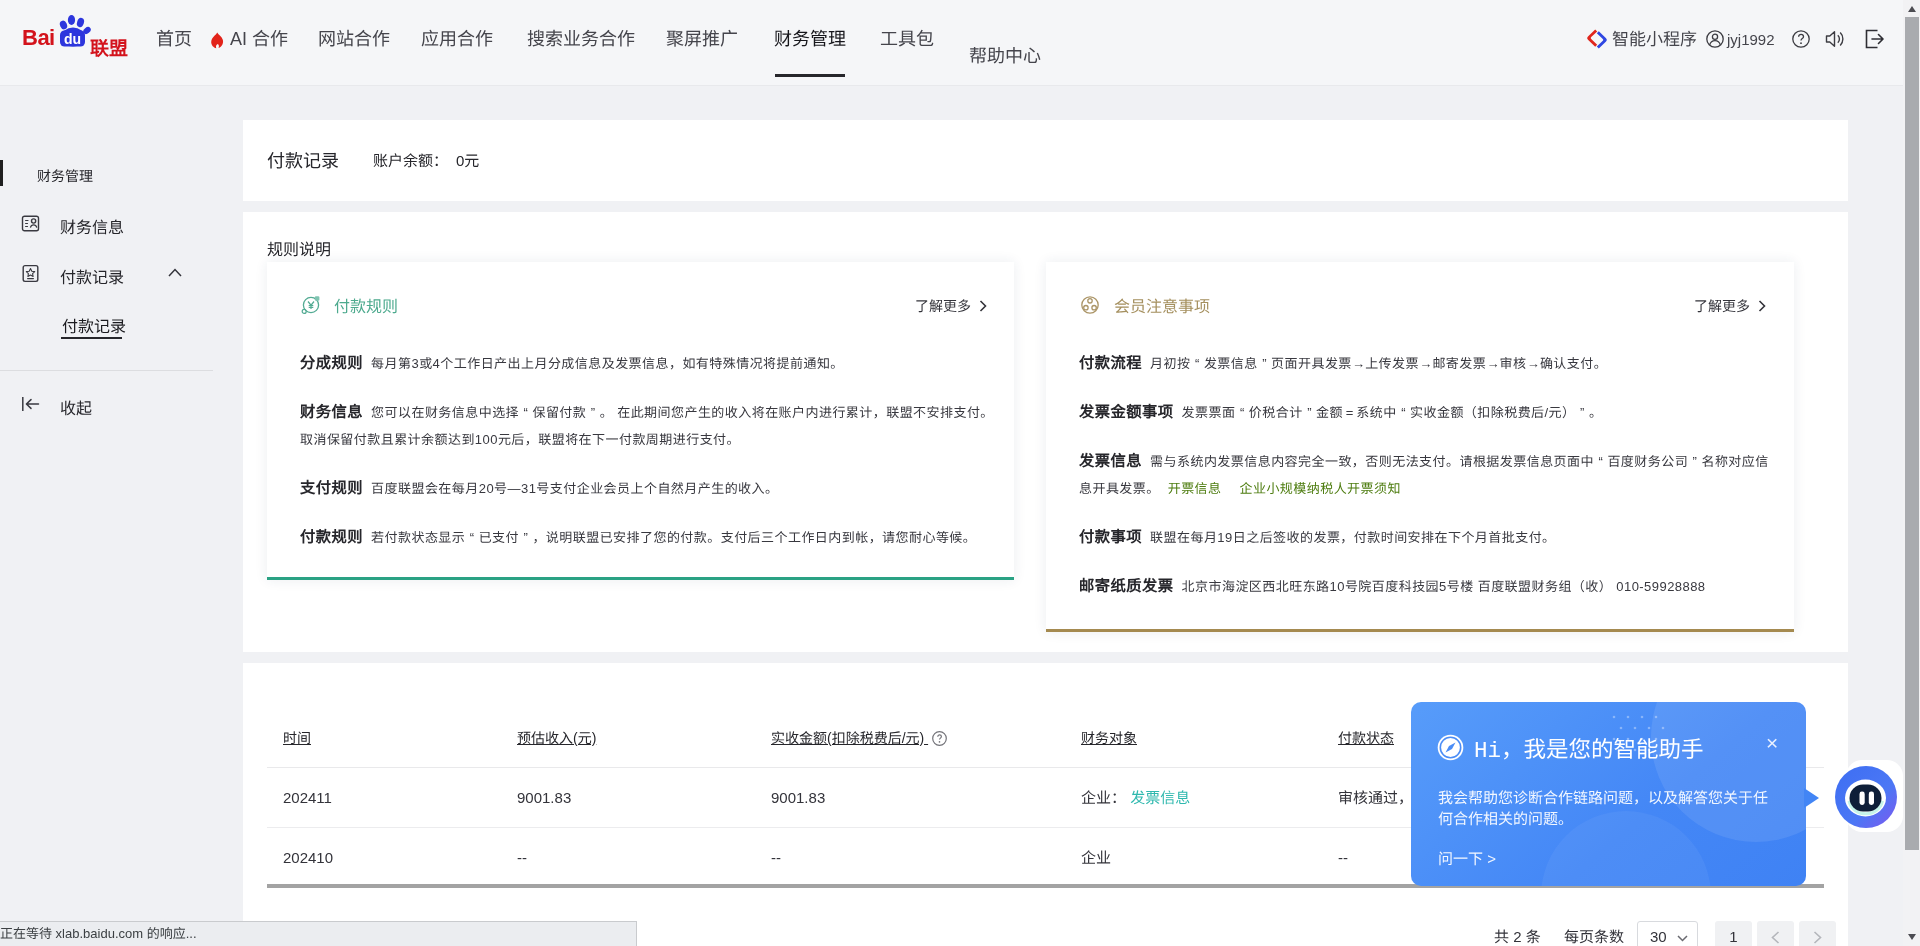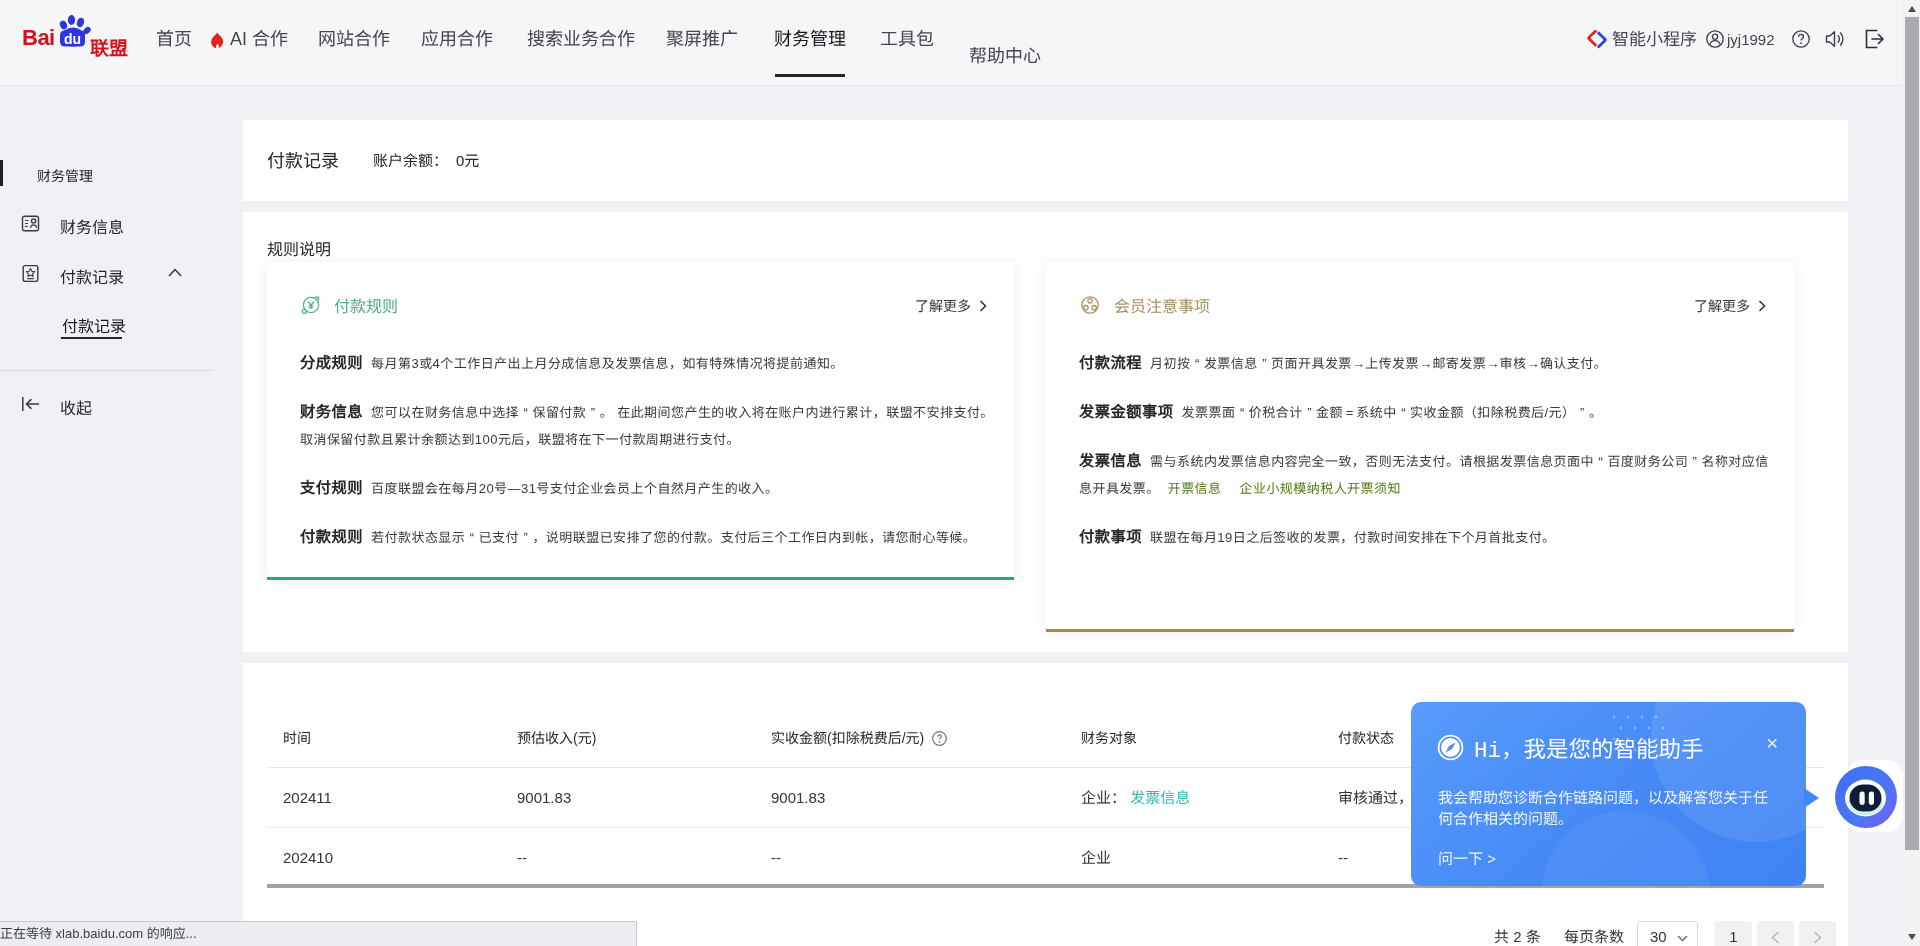--- a/index.html
+++ b/index.html
@@ -31,21 +31,21 @@
   .more { position:absolute; top:33px; font-size:14px; color:#33333a; }
   .cardbody { position:absolute; left:33px; top:87px; font-size:13px; letter-spacing:0.45px; line-height:27px; color:#38383f; }
   .cardbody p { margin-bottom:21px; }
   .cardbody b { color:#26262b; font-size:15.3px; }
   .q { display:inline-block; width:13.4px; text-align:center; letter-spacing:0; }
   .blue { color:#4d7c0f; }
 
   
   .trow { position:absolute; left:24px; width:1557px; height:60px; }
   .tcell { position:absolute; top:0; height:60px; line-height:60px; font-size:15px; color:#33333a; white-space:nowrap; }
-  .th .tcell { font-size:14px; color:#26262b; }
+  .th .tcell { font-size:14px; color:#26262b;text-decoration:underline; }
   .c1 { left:16px; } .c2 { left:250px; } .c3 { left:504px; } .c4 { left:814px; } .c5 { left:1071px; }
   .teal { color:#2eb8ae; }
 
   
   .pgbox { position:absolute; top:258px; height:32px; font-size:14px; color:#33333a; }
 
   
   #popup { position:absolute; left:1411px; top:702px; width:395px; height:184px; border-radius:10px;
            background:linear-gradient(140deg,#579cfa 0%, #4487f6 60%, #3f82f4 100%); z-index:30; color:#fff; overflow:hidden; }
   #popuptail { position:absolute; left:1804px; top:788px; width:0; height:0; border-top:10px solid transparent; border-bottom:10px solid transparent; border-left:15px solid #4285f5; z-index:30; }
@@ -194,20 +194,21 @@
     <span class="more" style="left:648px;">了解更多
       <svg style="display:inline-block; vertical-align:-1px; margin-left:4px;" width="8" height="12" viewBox="0 0 8 12" fill="none" stroke="#33333a" stroke-width="1.6">
           <path d="M1.5 1 L6.5 6 L1.5 11"></path>
         </svg>
     </span>
     <div class="cardbody" style="width:700px;">
       <p><b>付款流程</b>&nbsp; 月初按<span class="q">“</span>发票信息<span class="q">”</span>页面开具发票<span class="q">→</span>上传发票<span class="q">→</span>邮寄发票<span class="q">→</span>审核<span class="q">→</span>确认支付。</p>
       <p><b>发票金额事项</b>&nbsp; 发票票面<span class="q">“</span>价税合计<span class="q">”</span>金额<span class="q">=</span>系统中<span class="q">“</span>实收金额（扣除税费后/元）<span class="q">”</span>。</p>
       <p><b>发票信息</b>&nbsp; 需与系统内发票信息内容完全一致，否则无法支付。请根据发票信息页面中<span class="q">“</span>百度财务公司<span class="q">”</span>名称对应信<br>息开具发票。<span class="blue" style="margin-left:8px;">开票信息</span><span class="blue" style="margin-left:18px;">企业小规模纳税人开票须知</span></p>
       <p><b>付款事项</b>&nbsp; 联盟在每月19日之后签收的发票，付款时间安排在下个月首批支付。</p>
+      <p><b>邮寄纸质发票</b>&nbsp; 北京市海淀区西北旺东路10号院百度科技园5号楼 百度联盟财务组（收）  010-59928888</p>
     </div>
   </div>
 </div>
 
 <div class="panel" id="panel3">
   <div class="trow th" style="top:45px; border-bottom:1px solid #e9e9eb;">
     <span class="tcell c1">时间</span>
     <span class="tcell c2">预估收入(元)</span>
     <span class="tcell c3">实收金额(扣除税费后/元)
       <svg style="display:inline-block; vertical-align:-3px; margin-left:4px;" width="15" height="15" viewBox="0 0 15 15" fill="none" stroke="#737379" stroke-width="1.2">

